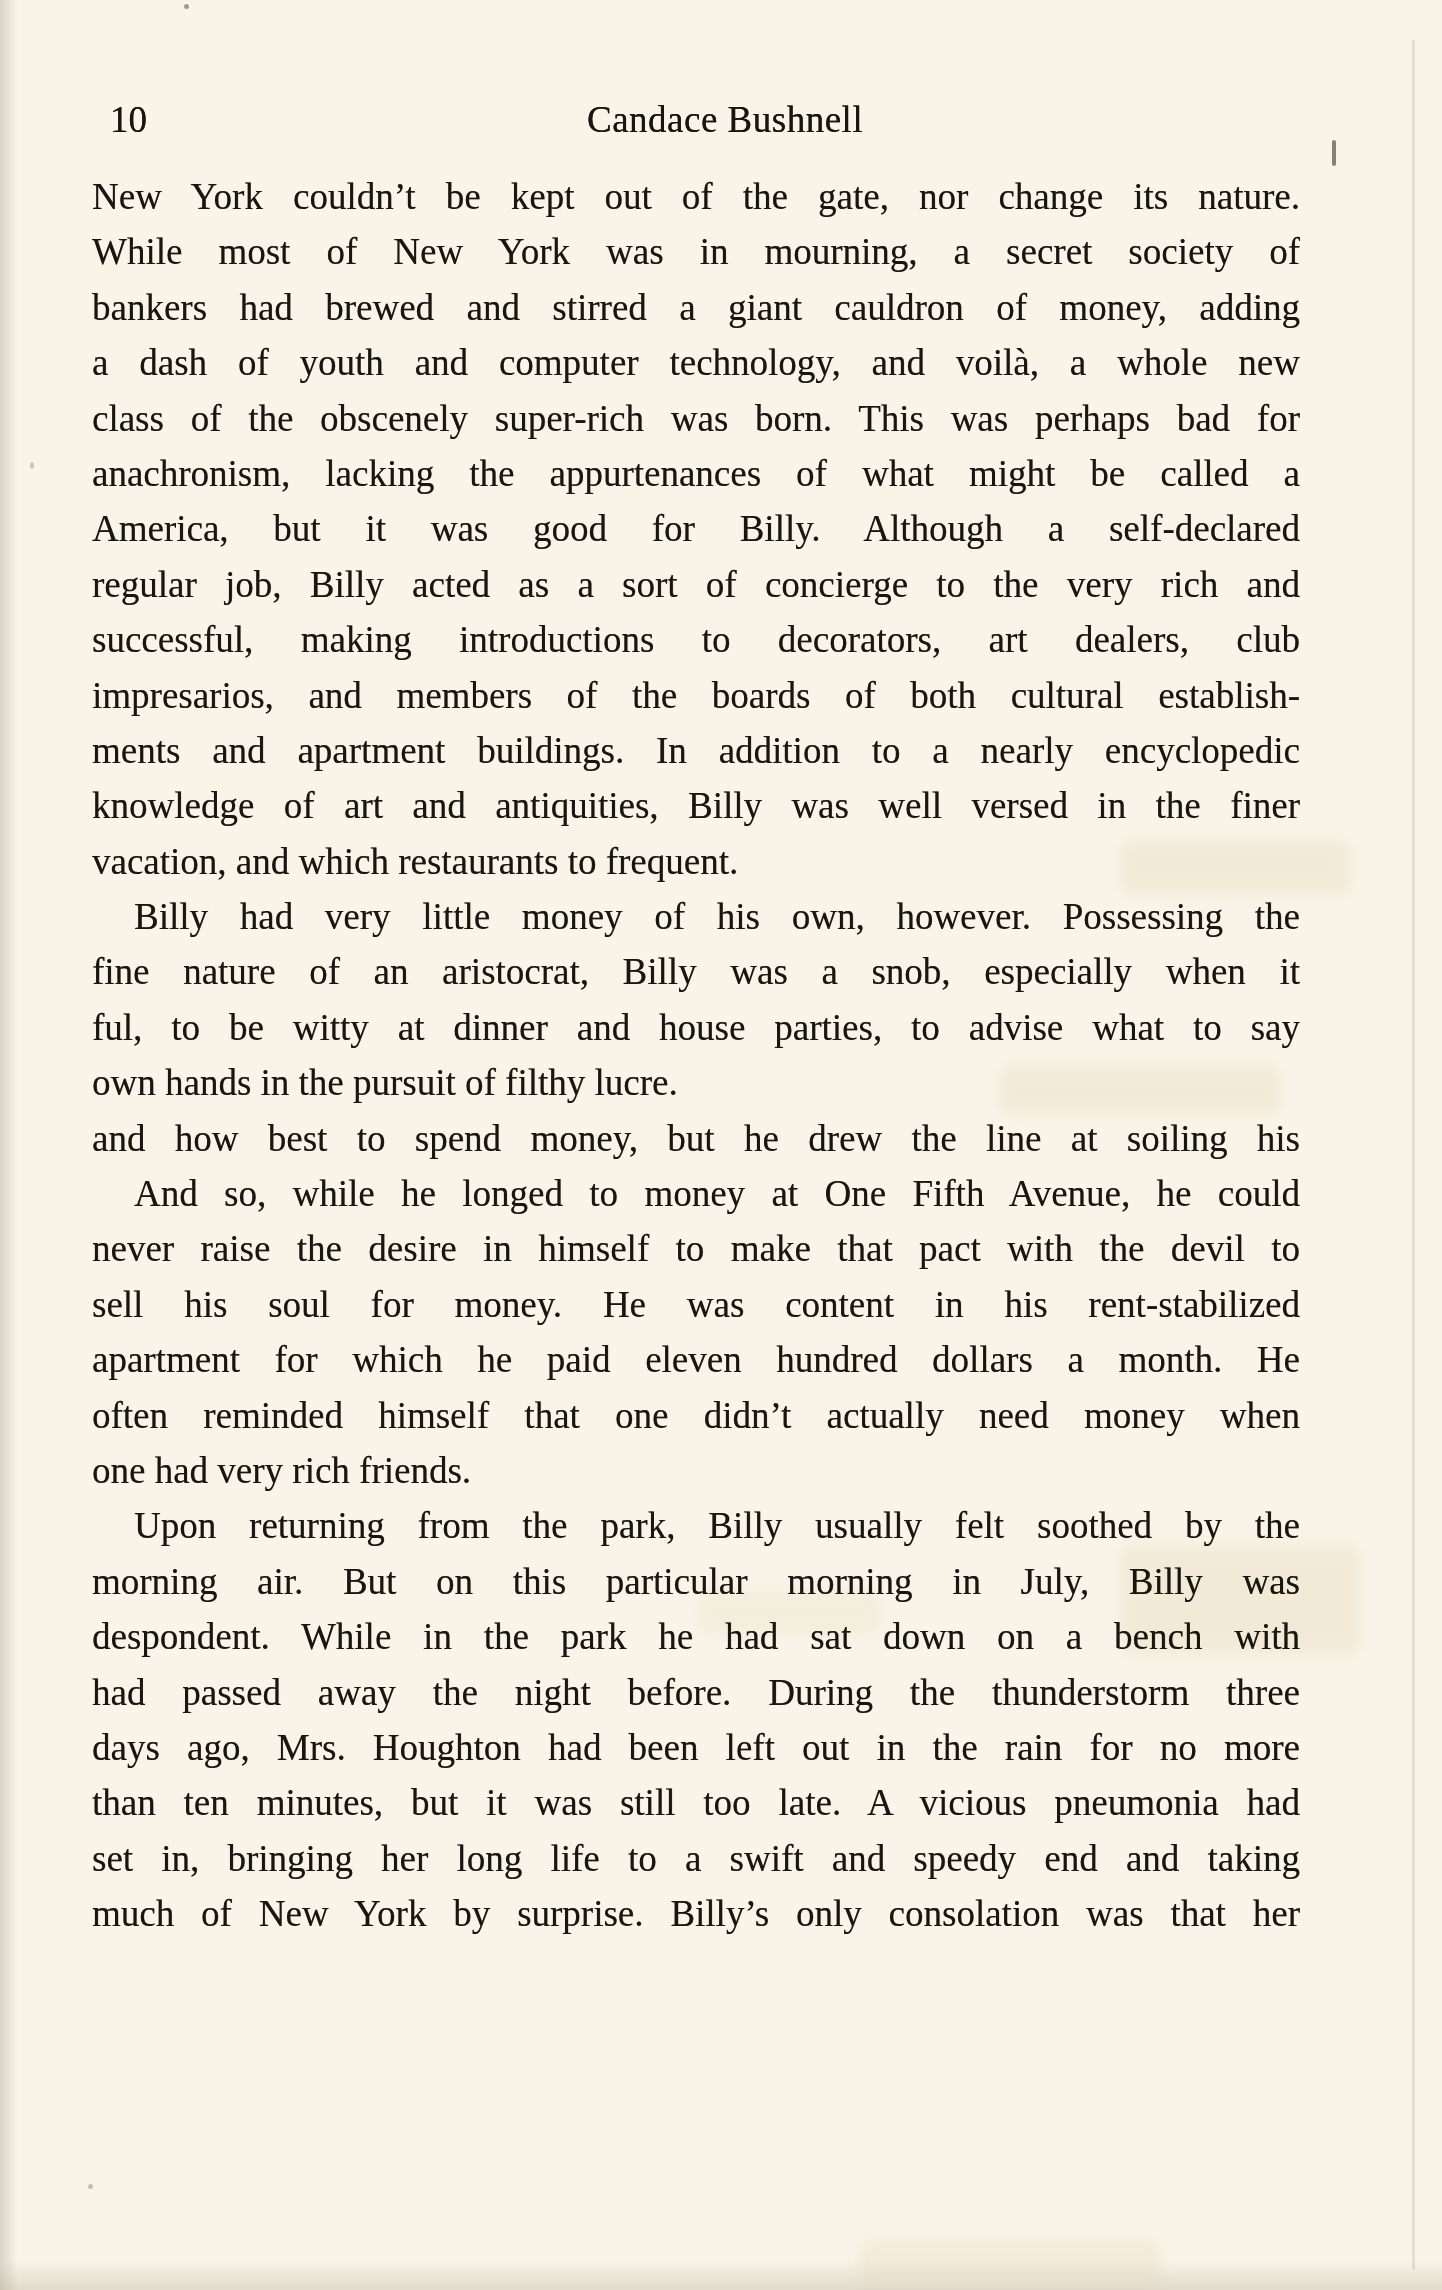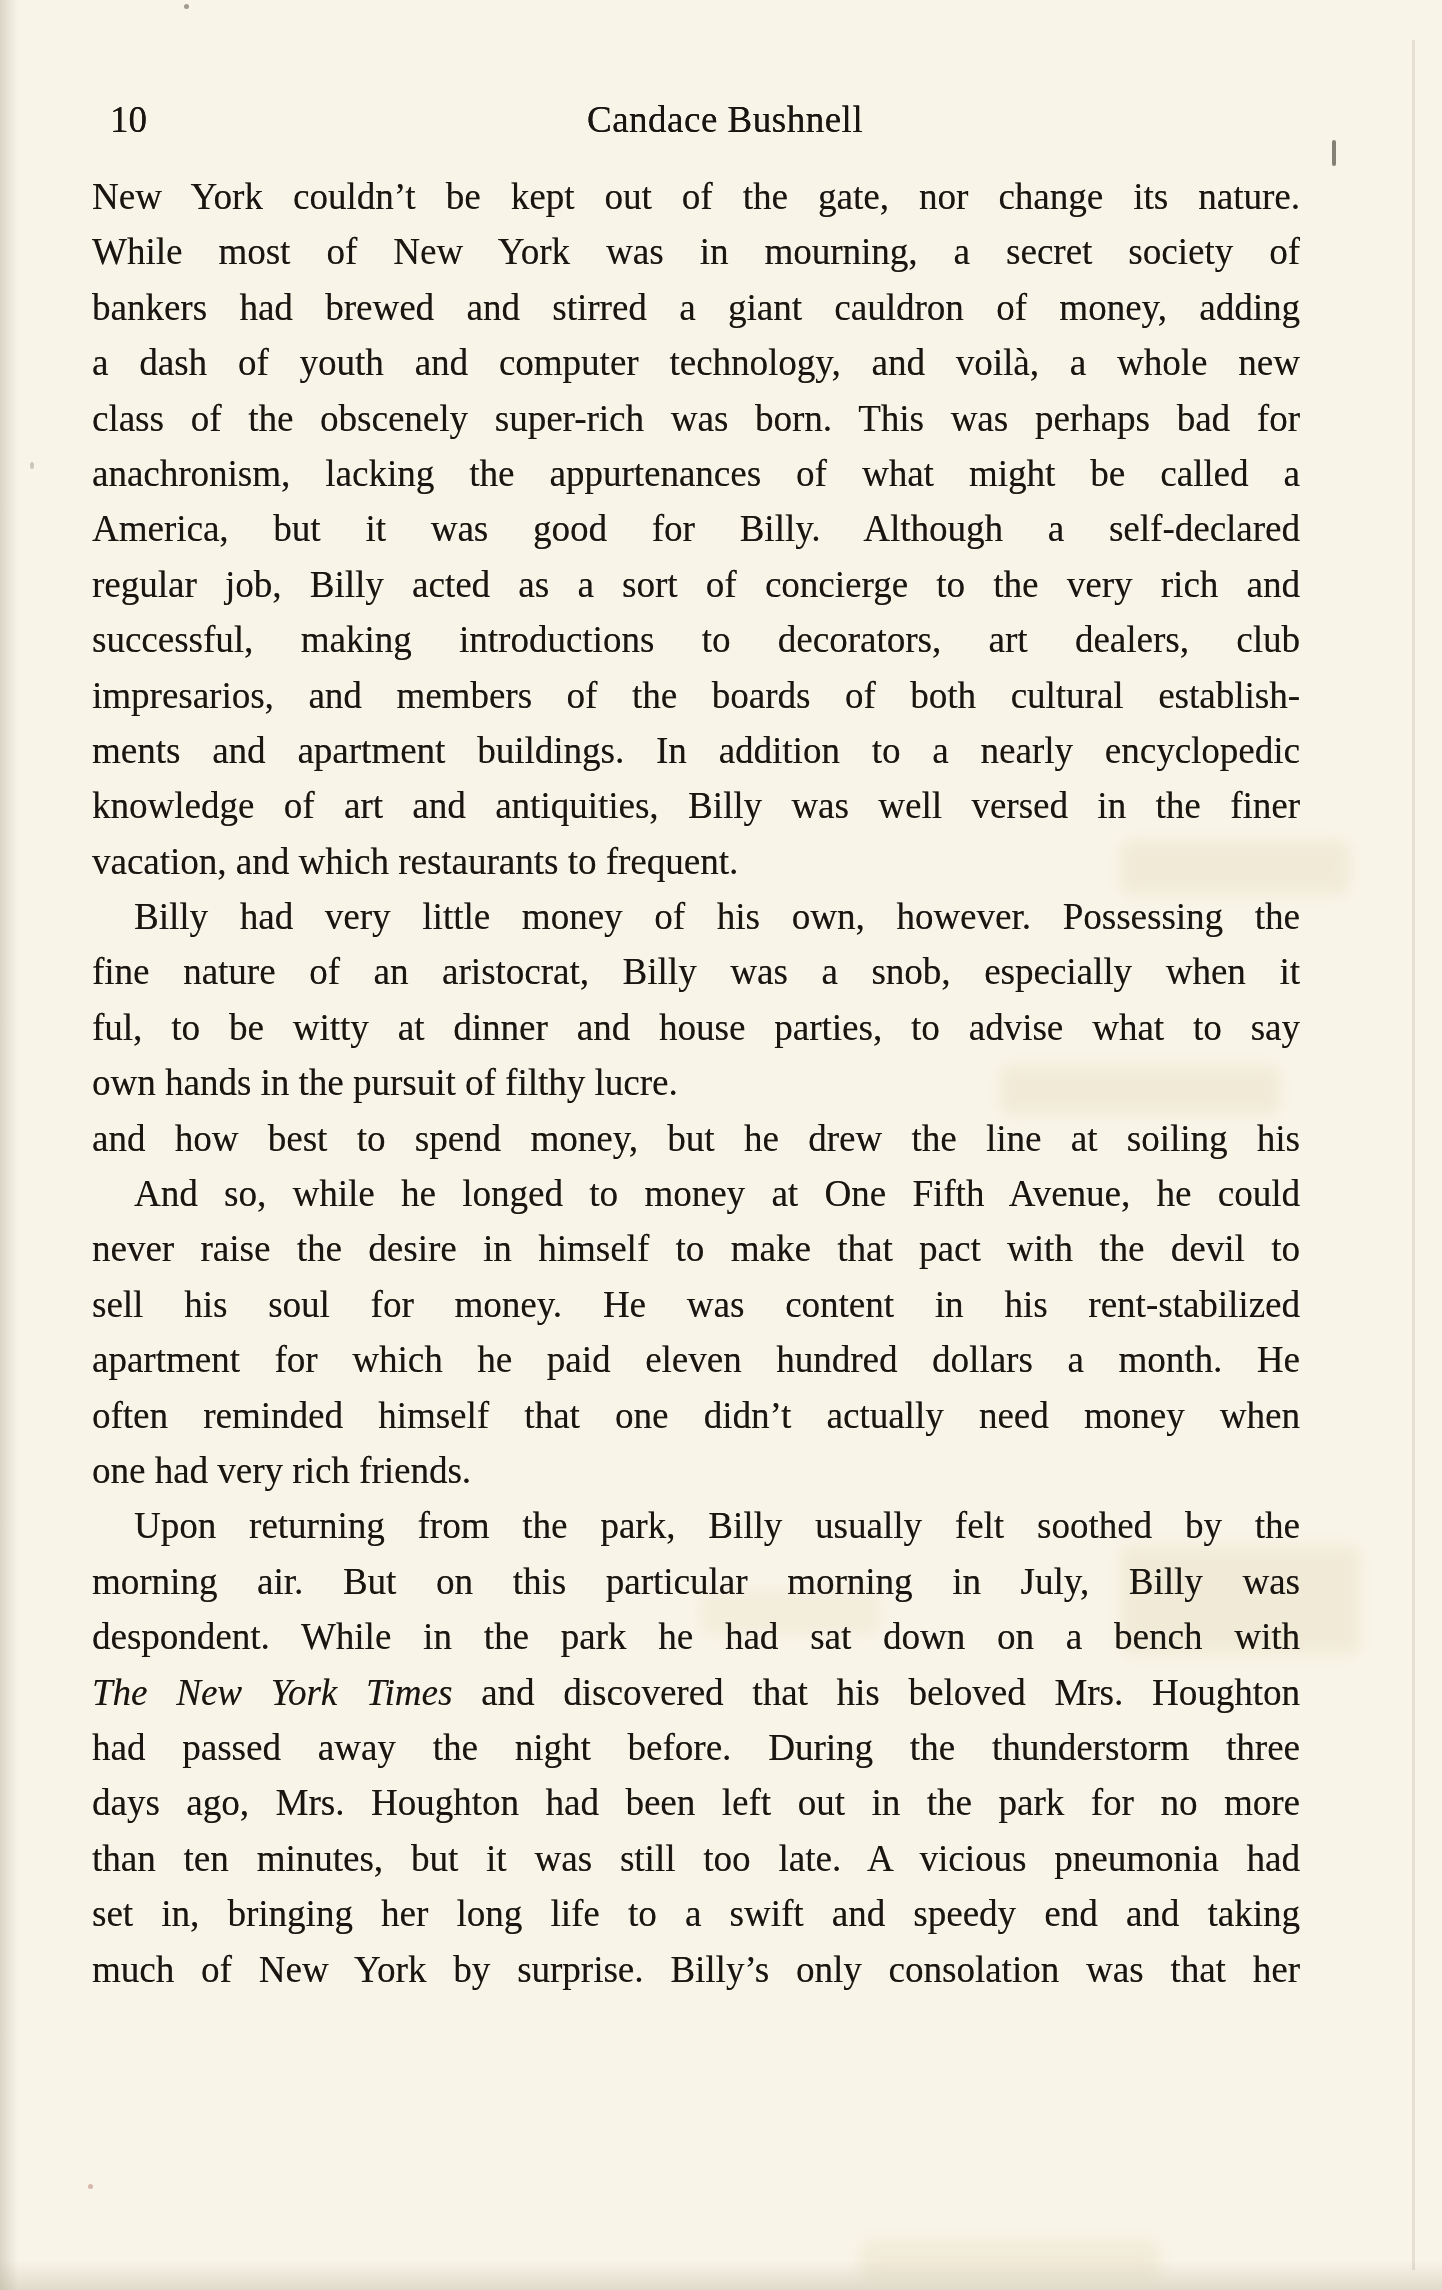--- a/index.html
+++ b/index.html
@@ -114,20 +114,19 @@
       <div class="line"><span>and how best to spend money, but he drew the line at soiling his</span></div>
       <div class="line indent"><span>And so, while he longed to money at One Fifth Avenue, he could</span></div>
       <div class="line"><span>never raise the desire in himself to make that pact with the devil to</span></div>
       <div class="line"><span>sell his soul for money. He was content in his rent-stabilized</span></div>
       <div class="line"><span>apartment for which he paid eleven hundred dollars a month. He</span></div>
       <div class="line"><span>often reminded himself that one didn’t actually need money when</span></div>
       <div class="line last"><span>one had very rich friends.</span></div>
       <div class="line indent"><span>Upon returning from the park, Billy usually felt soothed by the</span></div>
       <div class="line"><span>morning air. But on this particular morning in July, Billy was</span></div>
       <div class="line"><span>despondent. While in the park he had sat down on a bench with</span></div>
-      <div class="line"><span class="italic">The New York Times</span><span> and discovered that his beloved Mrs. Houghton</span></div>
       <div class="line"><span>had passed away the night before. During the thunderstorm three</span></div>
-      <div class="line"><span>days ago, Mrs. Houghton had been left out in the park for no more</span></div>
+      <div class="line"><span>days ago, Mrs. Houghton had been left out in the rain for no more</span></div>
       <div class="line"><span>than ten minutes, but it was still too late. A vicious pneumonia had</span></div>
       <div class="line"><span>set in, bringing her long life to a swift and speedy end and taking</span></div>
       <div class="line"><span>much of New York by surprise. Billy’s only consolation was that her</span></div>
     </div>
 </div>
 
 </body></html>

